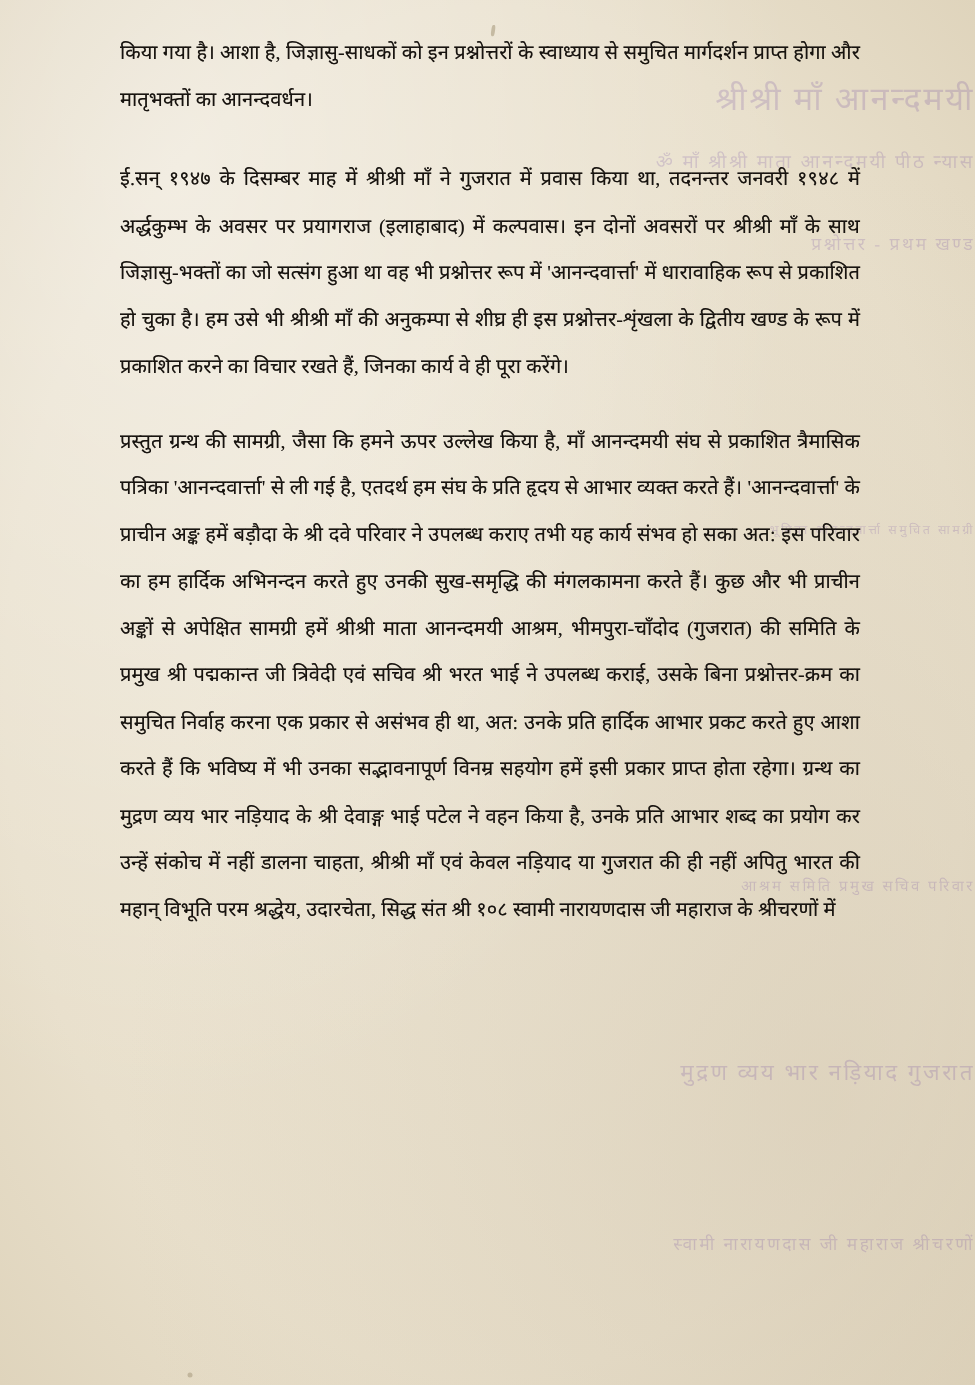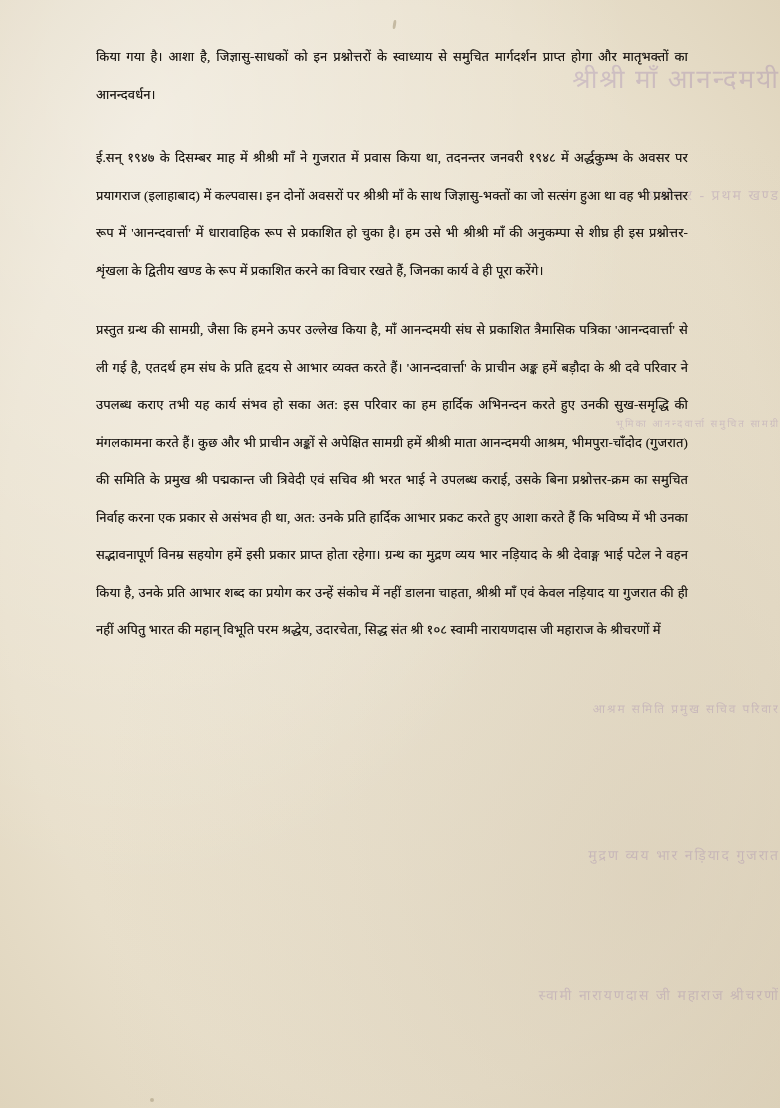--- a/index.html
+++ b/index.html
@@ -40,33 +40,33 @@
     letter-spacing: 2px;
     white-space: nowrap;
     overflow: hidden;
   }
   .bleed .bl-1 { top: 60px;  font-size: 26px; }
   .bleed .bl-2 { top: 118px; font-size: 15px; }
   .bleed .bl-3 { top: 185px; font-size: 14px; }
   .bleed .bl-4 { top: 416px; font-size: 10px; padding-left: 20px; }
   .bleed .bl-5 { top: 560px; font-size: 14px; }
   .bleed .bl-6 { top: 700px; font-size: 12px; }
-  .bleed .bl-7 { top: 845px; font-size: 14px; }
+  .bleed .bl-7 { top: 845px; font-size: 18px; }
   .bleed .bl-8 { top: 985px; font-size: 14px; }
 
   .page-content {
     position: absolute;
     left: 96px;
     top: 22px;
     width: 592px;
     height: 1070px;
   }
   .para {
-    margin: 16px 0 22px 0;
-    font-size: 13px;
+    margin: 2px 0 22px 0;
+    font-size: 16px;
     line-height: 37.5px;
     color: #17130f;
     text-align: justify;
     text-justify: inter-word;
     text-shadow: 0 0 0.4px rgba(20,16,12,0.45);
   }
   .para.last { margin-bottom: 0; }
   .para:first-child { margin-bottom: 26px; }
   
   .para { letter-spacing: 0.1px; }
@@ -80,20 +80,21 @@
   .speck.s1 { left: 393px; top: 20px; width: 3px; height: 9px; border-radius: 40%; transform: rotate(8deg); }
   .speck.s2 { left: 150px; top: 1098px; width: 4px; height: 4px; }
 </style>
 </head>
 <body>
 
 <div class="paper"></div>
 
 <div class="bleed">
   <div class="bl-line bl-1">श्रीश्री माँ आनन्दमयी</div>
+  <div class="bl-line bl-2">ॐ माँ श्रीश्री माता आनन्दमयी पीठ न्यास</div>
   <div class="bl-line bl-3">प्रश्नोत्तर - प्रथम खण्ड</div>
   <div class="bl-line bl-4">भूमिका  आनन्दवार्त्ता  समुचित  सामग्री</div>
   <div class="bl-line bl-6">आश्रम  समिति  प्रमुख  सचिव  परिवार</div>
   <div class="bl-line bl-7">मुद्रण  व्यय  भार  नड़ियाद  गुजरात</div>
   <div class="bl-line bl-8">स्वामी नारायणदास जी महाराज  श्रीचरणों</div>
 </div>
 
 <div class="speck s1"></div>
 <div class="speck s2"></div>
 

